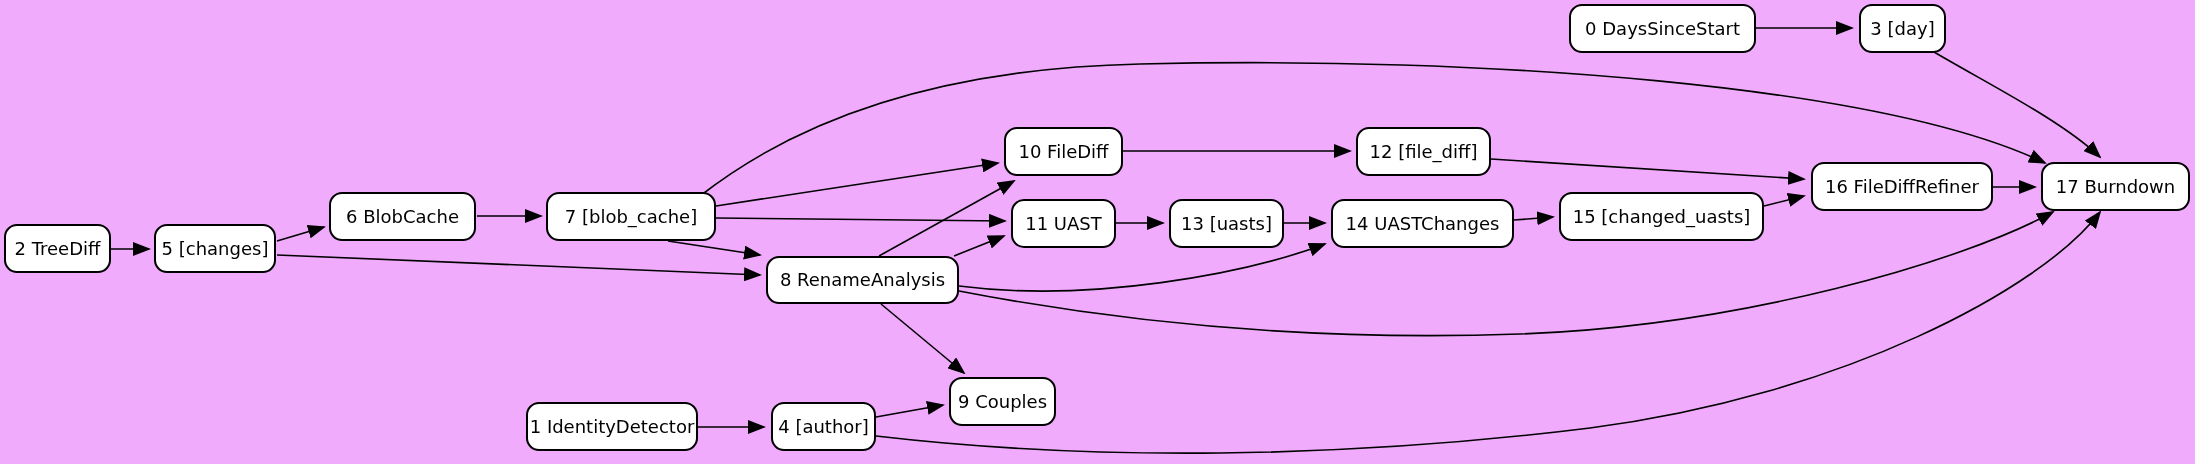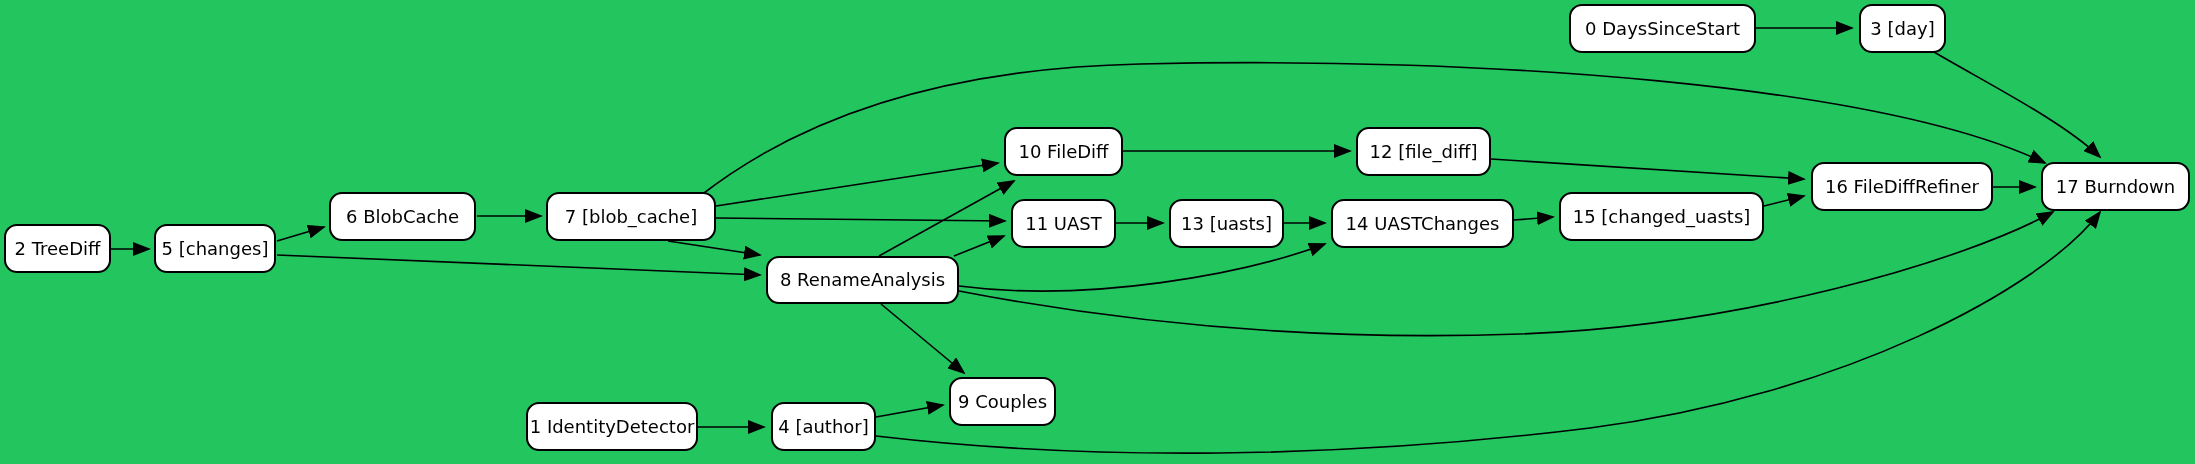--- a/index.html
+++ b/index.html
@@ -4,21 +4,21 @@
 <style>
   html, body {
     margin: 0;
     padding: 0;
     background: #ffffff;
     font-family: "DejaVu Sans", "Liberation Sans", sans-serif;
   }
   .canvas {
     width: 2195px;
     height: 464px;
-    background: #22c55e;
+    background: #f0abfc;
     overflow: hidden;
   }
   svg { display: block; }
   .node rect {
     fill: #ffffff;
     stroke: #000000;
     stroke-width: 2;
   }
   .node text {
     fill: #000000;

